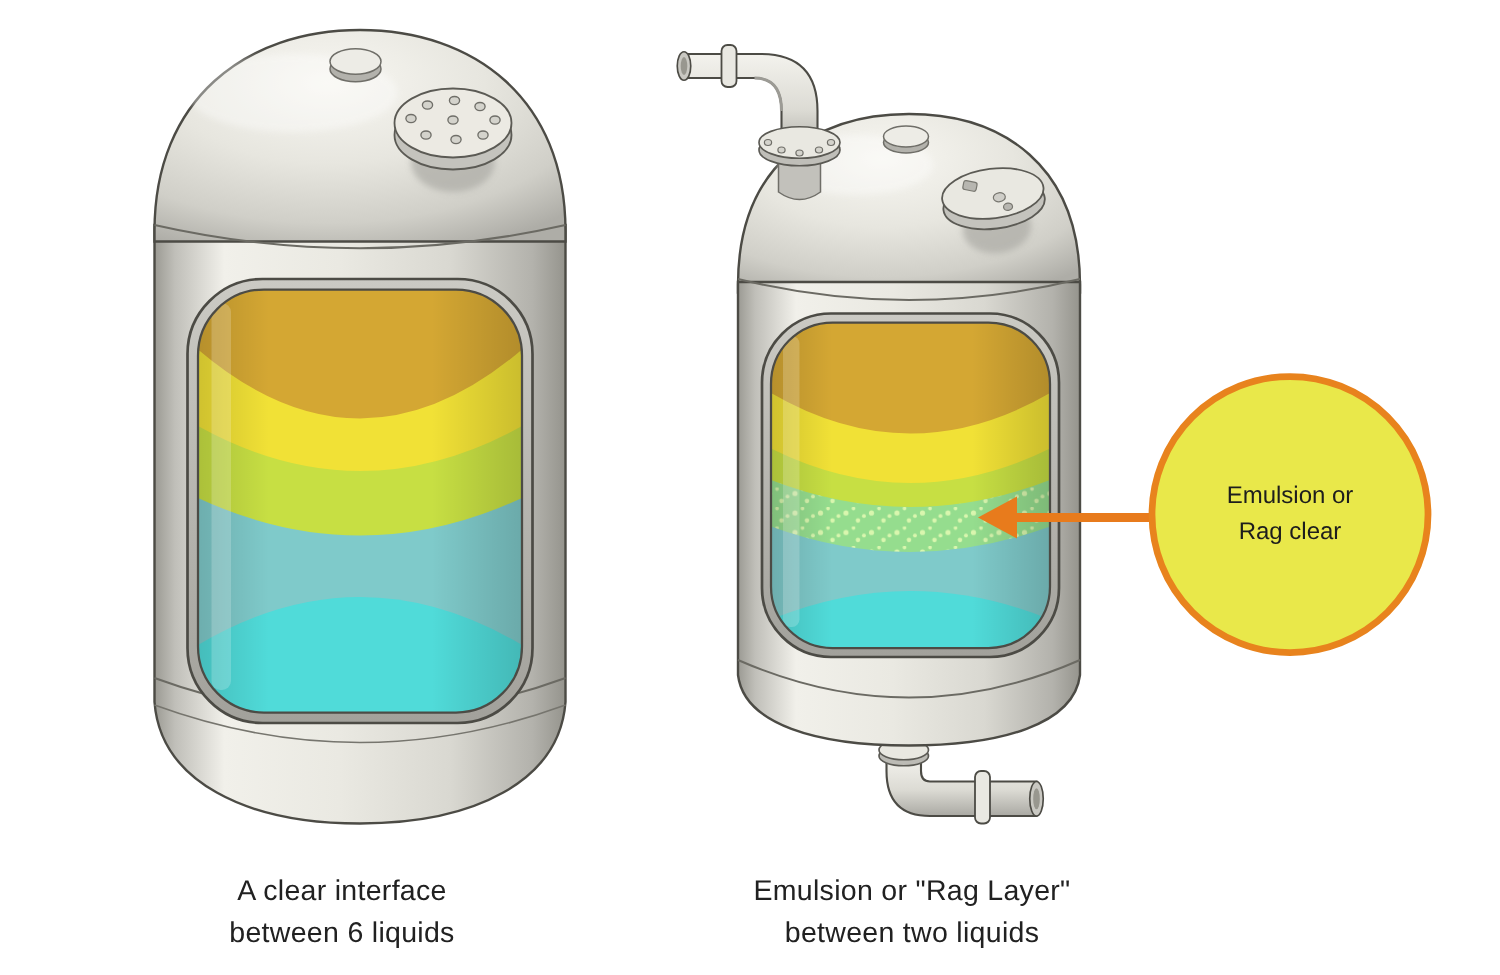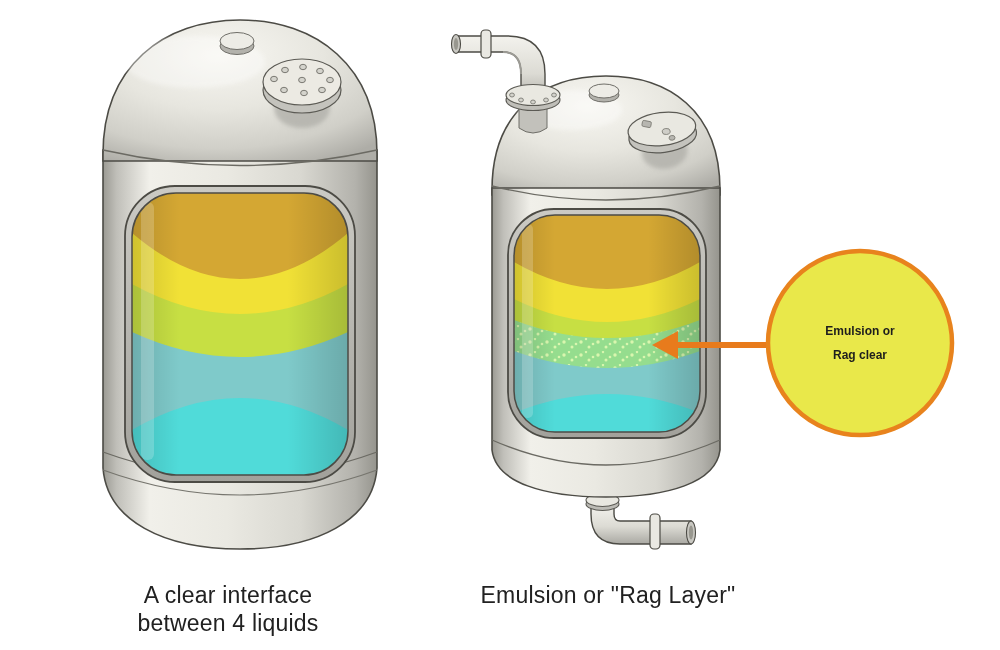--- a/index.html
+++ b/index.html
@@ -4,26 +4,26 @@
 <style>
   html,body { margin:0; padding:0; }
   #stage {
     position:relative; width:1000px; height:650px;
     background:#ffffff; overflow:hidden;
     font-family:"Liberation Sans", sans-serif;
   }
   #stage svg { position:absolute; left:0; top:0; }
   .caption {
     position:absolute; text-align:center;
-    font-size:23px; font-weight:500; line-height:28px;
+    font-size:19px; font-weight:500; line-height:28px;
     color:#212121; letter-spacing:.2px;
   }
   .callout-label {
     position:absolute; text-align:center;
-    font-size:12px; font-weight:700; line-height:24px;
+    font-size:16px; font-weight:400; line-height:24px;
     color:#1d1d1d;
   }
   .metal-outline { stroke:#4c4b45; }
 </style>
 </head>
 <body>
 
 <div id="stage">
 
 <svg width="1000" height="650" viewBox="0 0 1000 650">
@@ -203,20 +203,21 @@
   </g>
 </svg>
 
 <div class="callout-label" style="left:770px; top:319px; width:180px;">
   <div>Emulsion or</div>
   <div>Rag clear</div>
 </div>
 
 <div class="caption" style="left:78px; top:581px; width:300px;">
   <div>A clear interface</div>
-  <div>between 4 liquids</div>
+  <div>between 6 liquids</div>
 </div>
 
 <div class="caption" style="left:458px; top:581px; width:300px;">
   <div>Emulsion or "Rag Layer"</div>
+  <div>between two liquids</div>
 </div>
 
 </div>
 
 </body></html>

